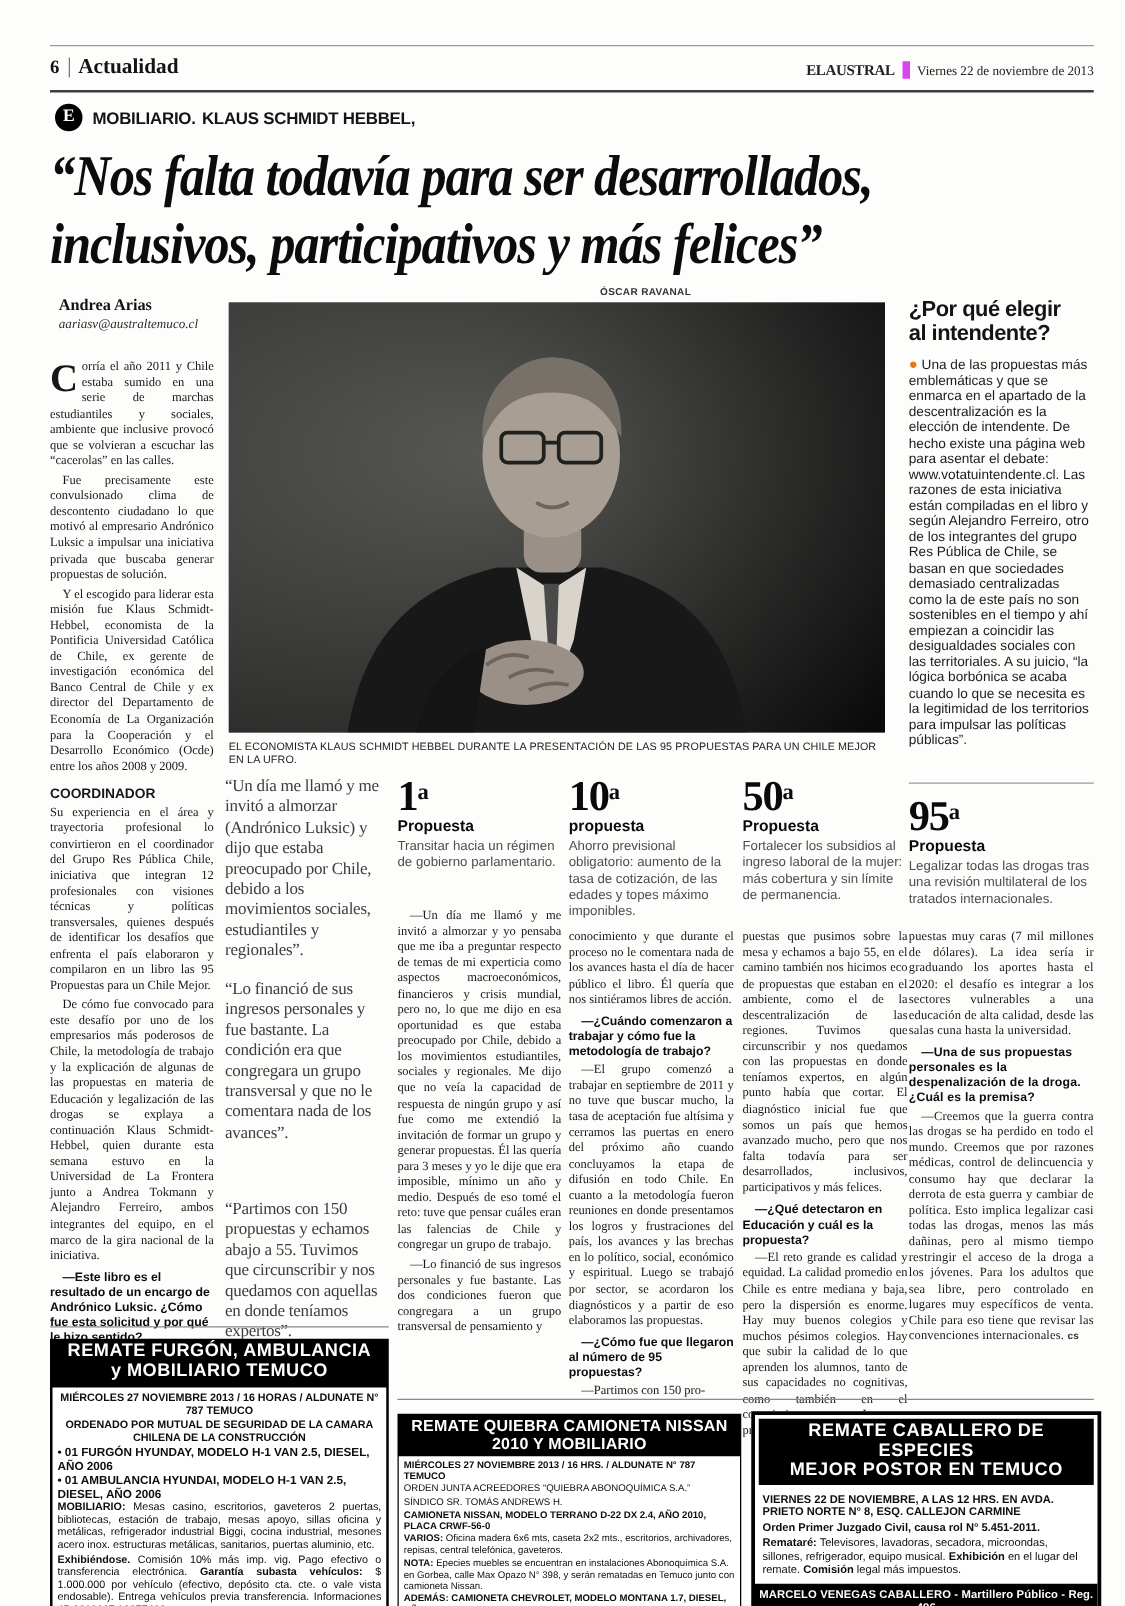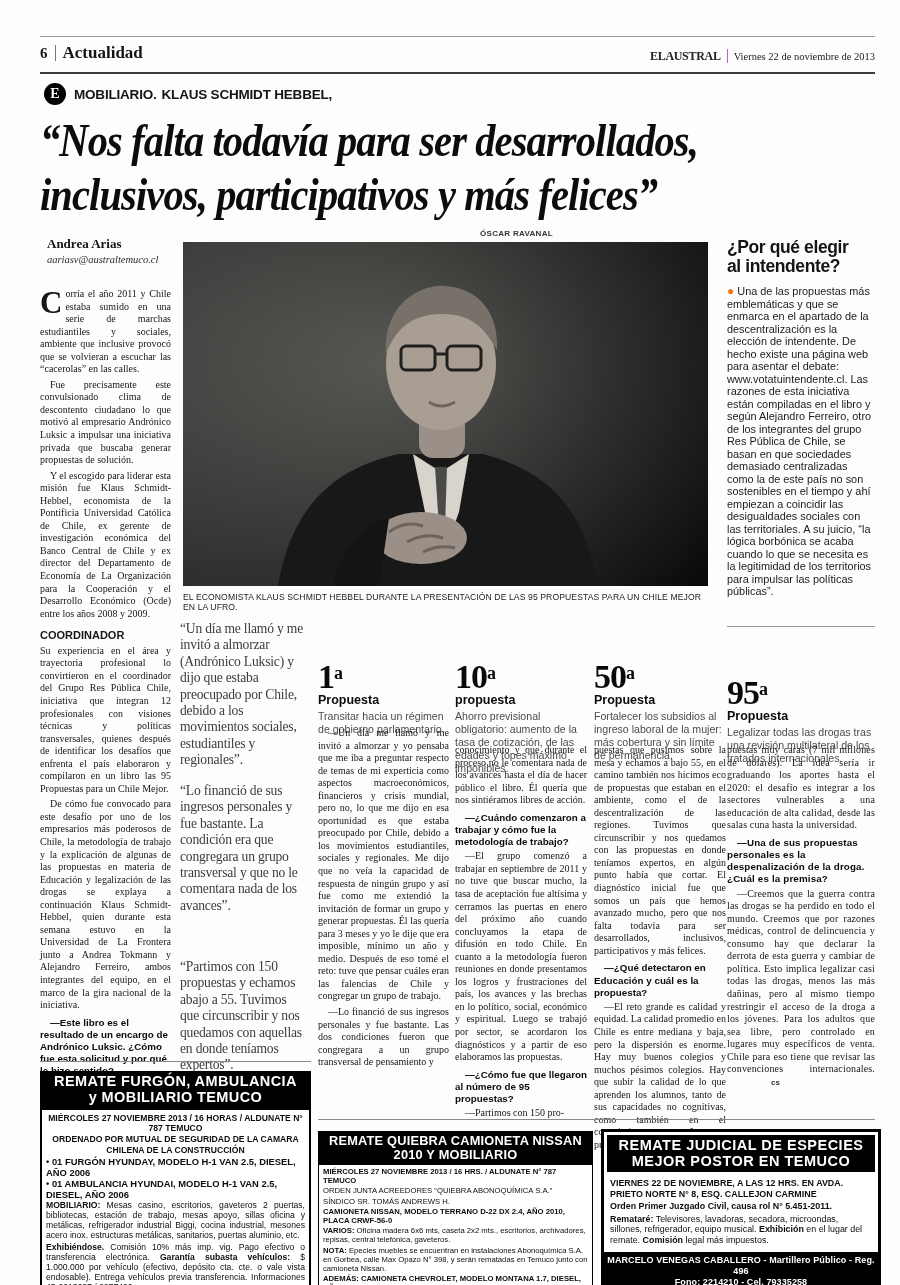--- a/index.html
+++ b/index.html
@@ -6,21 +6,21 @@
   #page{position:relative;width:900px;height:1285px;background:#fdfdfc;margin:0 auto;
         font-family:"Liberation Serif","DejaVu Serif",serif;color:#141414;overflow:hidden;}
   .abs{position:absolute;}
   .rule{background:#9a9a9a;height:1px;}
   .rule-dark{background:#3d3d3d;height:2px;}
 
   
   #folio{left:40px;top:43px;font-weight:bold;font-size:17px;}
   #folio .pg{padding-right:7px;border-right:1px solid #777;margin-right:7px;font-size:15px;}
   #dateline{right:25px;top:49px;font-size:10.5px;color:#222;}
-  #dateline .brand{font-weight:bold;font-size:12px;letter-spacing:-0.3px;padding-right:6px;border-right:1px solid #d946ef;margin-right:6px;}
+  #dateline .brand{font-weight:bold;font-size:12px;letter-spacing:-0.3px;padding-right:6px;border-right:6px solid #d946ef;margin-right:6px;}
 
   
   #kicker{left:44px;top:82px;height:24px;display:flex;align-items:center;font-family:"Liberation Sans",sans-serif;}
   #kicker .badge{width:22px;height:22px;border-radius:50%;background:#000;color:#fff;font-weight:bold;
                  font-size:14px;display:flex;align-items:center;justify-content:center;font-family:"Liberation Serif",serif;}
   #kicker .kl{font-weight:bold;font-size:13.5px;margin-left:8px;letter-spacing:-0.2px;}
   #kicker .kn{font-weight:bold;font-size:13.5px;margin-left:5px;letter-spacing:-0.2px;}
   #kicker .kr{font-size:13.5px;margin-left:5px;}
 
   
@@ -46,21 +46,21 @@
   #sidebar-body{left:727px;top:285px;width:150px;font-family:"Liberation Sans",sans-serif;
                 font-size:10.9px;line-height:12.5px;color:#1b1b1b;text-align:left;}
   #sidebar-body .bullet{color:#e87a10;font-size:12px;}
   #sidebar-rule{left:727px;top:626px;width:148px;}
 
   
   .pq{left:180px;width:127px;font-size:13.6px;line-height:16.4px;color:#3c3c3c;letter-spacing:-0.2px;}
   #pq1{top:621px;} #pq2{top:783px;} #pq3{top:959px;}
 
   
-  .prop{width:131px;font-family:"Liberation Sans",sans-serif;margin-top:40px;}
+  .prop{width:131px;font-family:"Liberation Sans",sans-serif;}
   .prop .num{font-family:"Liberation Serif",serif;font-weight:bold;font-size:34px;line-height:30px;
              letter-spacing:-1px;color:#0a0a0a;}
   .prop .ord{font-size:18px;vertical-align:9px;letter-spacing:0;}
   .prop .lbl{font-weight:bold;font-size:12.5px;margin-top:1px;color:#0a0a0a;}
   .prop .txt{font-size:10.6px;line-height:13px;color:#4c4c4c;margin-top:3px;}
   #prop1{left:318px;top:618px;} #prop2{left:455px;top:618px;} #prop3{left:594px;top:618px;}
   #prop4{left:727px;top:634px;width:148px;}
 
   
   .colbody{font-size:10px;line-height:12.55px;text-align:justify;color:#161616;}
@@ -69,21 +69,21 @@
   .colbody p.cont{text-indent:0;margin-top:17px;}
   .colbody .q{font-family:"Liberation Sans",sans-serif;font-weight:bold;font-size:9.8px;line-height:12.2px;
               text-align:left;text-indent:10px;margin:5px 0 2px 0;color:#0b0b0b;}
   #col1{left:40px;top:288px;width:131px;}
   #col1 .drop{float:left;font-size:31px;line-height:25px;font-weight:bold;padding:2px 3px 0 0;}
   #col1 .shead{font-family:"Liberation Sans",sans-serif;font-weight:bold;font-size:11px;margin:9px 0 3px 0;text-align:left;}
   #col3{left:318px;top:727px;width:131px;}
   #col4{left:455px;top:727px;width:132px;}
   #col5{left:594px;top:727px;width:132px;}
   #col6{left:727px;top:727px;width:148px;letter-spacing:0.15px;}
-  .endmark{font-family:"Liberation Sans",sans-serif;font-size:8px;font-weight:bold;color:#333;padding-left:44px;}
+  .endmark{font-family:"Liberation Sans",sans-serif;font-size:8px;font-weight:bold;color:#333;}
 
   
   .adrule{background:#8a8a8a;height:1px;}
   #adrule-left{left:40px;top:1061px;width:271px;}
   #adrule-right{left:318px;top:1119px;width:557px;}
   .ad{font-family:"Liberation Sans",sans-serif;color:#0d0d0d;}
   .ad .hdr{background:#000;color:#fff;font-weight:bold;text-align:center;}
   .ad .bx{border:2px solid #000;background:#fff;}
   .ad .footbar{background:#000;color:#fff;text-align:center;font-size:6.4px;letter-spacing:0.1px;
                padding:2px 1px;font-weight:bold;}
@@ -270,21 +270,21 @@
       <p class="b">CAMIONETA NISSAN, MODELO TERRANO D-22 DX 2.4, AÑO 2010, PLACA CRWF-56-0</p>
       <p><span class="b">VARIOS:</span><span> Oficina madera 6x6 mts, caseta 2x2 mts., escritorios, archivadores, repisas, central telefónica, gaveteros.</span></p>
       <p><span class="b">NOTA:</span><span> Epecies muebles se encuentran en instalaciones Abonoquímica S.A. en Gorbea, calle Max Opazo N° 398, y serán rematadas en Temuco junto con camioneta Nissan.</span></p>
       <p class="b">ADEMÁS: CAMIONETA CHEVROLET, MODELO MONTANA 1.7, DIESEL, AÑO 2005</p>
 
     </div>
   </div>
 
   <div class="abs ad" id="ad3">
     <div class="hdr">
-      <div>REMATE JUDICIAL DE ESPECIES</div>
+      <div>REMATE CABALLERO DE ESPECIES</div>
       <div>MEJOR POSTOR EN TEMUCO</div>
     </div>
     <div class="bdy">
       <p class="ctr b" style="margin-bottom:0;">VIERNES 22 DE NOVIEMBRE, A LAS 12 HRS. EN AVDA.</p>
       <p class="ctr b">PRIETO NORTE N° 8, ESQ. CALLEJON CARMINE</p>
       <p class="ctr b">Orden Primer Juzgado Civil, causa rol N° 5.451-2011.</p>
       <p><span class="b">Remataré:</span><span> Televisores, lavadoras, secadora, microondas, sillones, refrigerador, equipo musical. </span><span class="b">Exhibición</span><span> en el lugar del remate. </span><span class="b">Comisión</span><span> legal más impuestos.</span></p>
     </div>
     <div class="footbar">
       <div>MARCELO VENEGAS CABALLERO - Martillero Público - Reg. 496</div>

